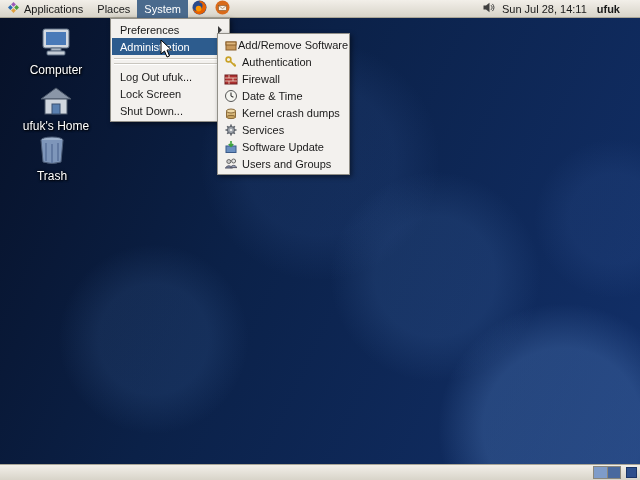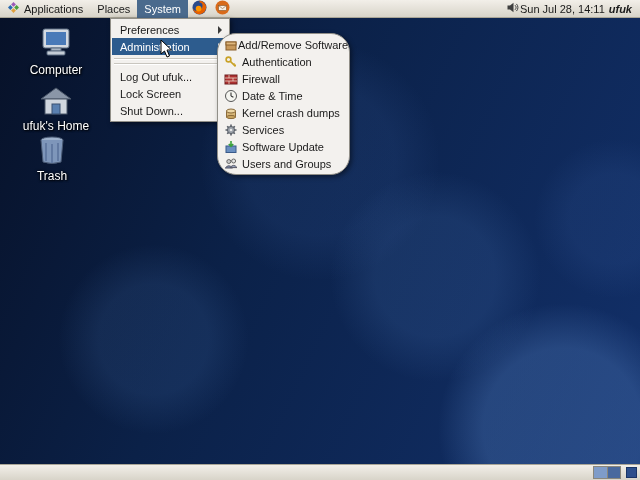--- a/index.html
+++ b/index.html
@@ -27,37 +27,37 @@
     display:flex; align-items:center;
   }
   #top-panel { top:0; height:18px; border-bottom:1px solid #aaa697; }
   #bottom-panel { bottom:0; height:16px; border-top:1px solid #aaa697; }
   .panel-menu {
     display:flex; align-items:center; gap:4px; height:18px; padding:0 7px;
     cursor:default; white-space:nowrap;
   }
   .panel-menu.active { background:#4a6a8d; color:#ffffff; }
   .launcher { display:flex; align-items:center; padding:0 4px; height:18px; }
-  #panel-right { margin-left:auto; display:flex; align-items:center; padding-right:4px; }
+  #panel-right { margin-left:auto; display:flex; align-items:center; gap:6px; padding-right:16px; }
   #clock { white-space:nowrap; }
-  #user-name { font-weight:bold; padding:0 4px;font-style:italic; }
+  #user-name { font-weight:bold; padding:0 4px; }
   
   .desk-icon { position:absolute; width:72px; text-align:center; cursor:default; }
   .desk-icon .lbl {
     color:#ffffff; font-size:12px; margin-top:1px;
     text-shadow:1px 1px 2px #000, 0 0 3px #000;
   }
   
   .menu {
     position:absolute; background:#f3f1ee;
     border:1px solid #918f88; box-shadow:2px 2px 5px rgba(0,0,0,0.45);
     padding:2px 1px; z-index:5;
   }
   #system-menu { left:110px; top:18px; width:120px; }
-  #admin-submenu { left:217px; top:33px; width:133px;border-radius:19px; }
+  #admin-submenu { left:217px; top:33px; width:133px; }
   .menu-item {
     display:flex; align-items:center; height:17px; padding:0 6px 0 8px;
     white-space:nowrap;
   }
   .menu-item.selected { background:#2d5c8e; color:#ffffff; }
   .menu-item .grow { flex:1; }
   .arrow-right {
     width:0; height:0; border-left:4px solid #3a3a3a;
     border-top:4px solid transparent; border-bottom:4px solid transparent;
     margin-left:8px;

